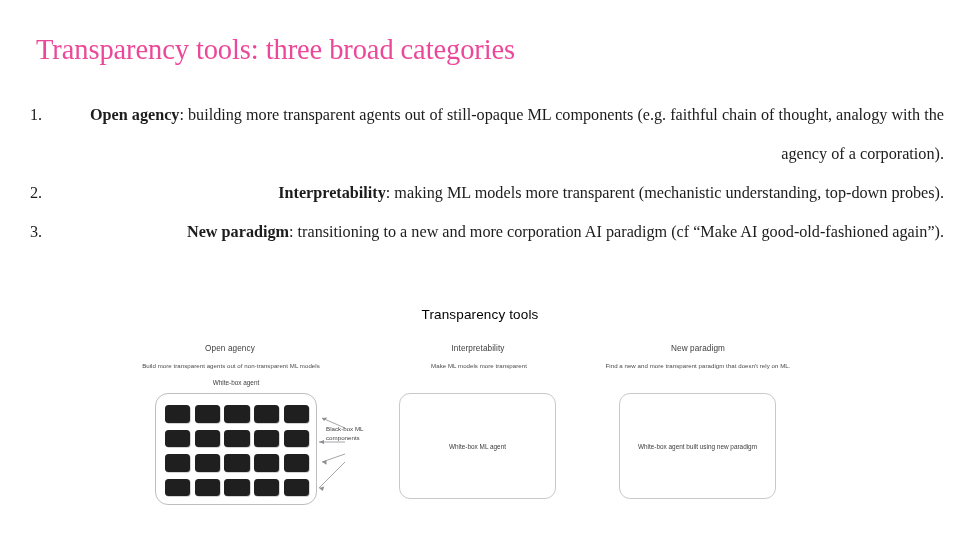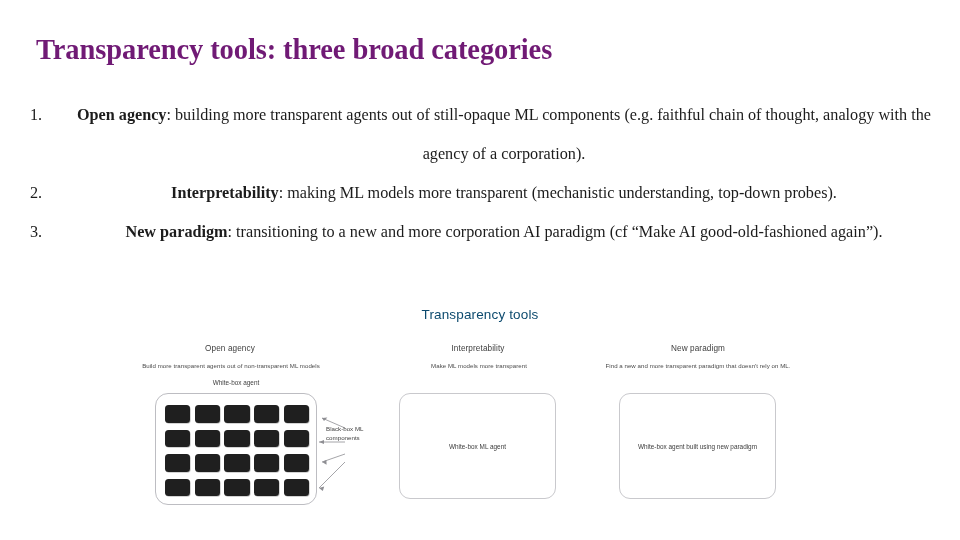--- a/index.html
+++ b/index.html
@@ -16,24 +16,24 @@
     color: #1a1a1a;
     position: relative;
   }
 
   
   .slide-title {
     position: absolute;
     left: 36px;
     top: 34px;
     font-family: "Liberation Serif", serif;
-    font-weight: bold;
+    font-weight: normal;
     font-size: 28.5px;
     letter-spacing: -0.1px;
-    color: #701a75;
+    color: #ec4899;
     white-space: nowrap;
   }
 
   
   .bullet-list {
     position: absolute;
     left: 26px;
     top: 96px;
     width: 918px;
   }
@@ -49,21 +49,21 @@
   .bullet-num {
     width: 38px;
     flex: 0 0 38px;
     text-align: left;
     padding-left: 4px;
     font-size: 16.2px;
   }
 
   .bullet-text {
     flex: 1 1 auto;
-    text-align: center;
+    text-align: right;
   }
 
   .bullet-text b {
     font-weight: bold;
   }
 
   
   .diagram {
     position: absolute;
     left: 0;
@@ -74,21 +74,21 @@
     color: #3f3f3f;
   }
 
   .diagram-title {
     position: absolute;
     left: 0;
     top: 11px;
     width: 960px;
     text-align: center;
     font-size: 13.5px;
-    color: #0c4a6e;
+    color: #000000;
     letter-spacing: 0.15px;
   }
 
   
   .col-head {
     position: absolute;
     text-align: center;
     font-size: 8.2px;
     color: #3d3d3d;
     letter-spacing: 0.1px;

